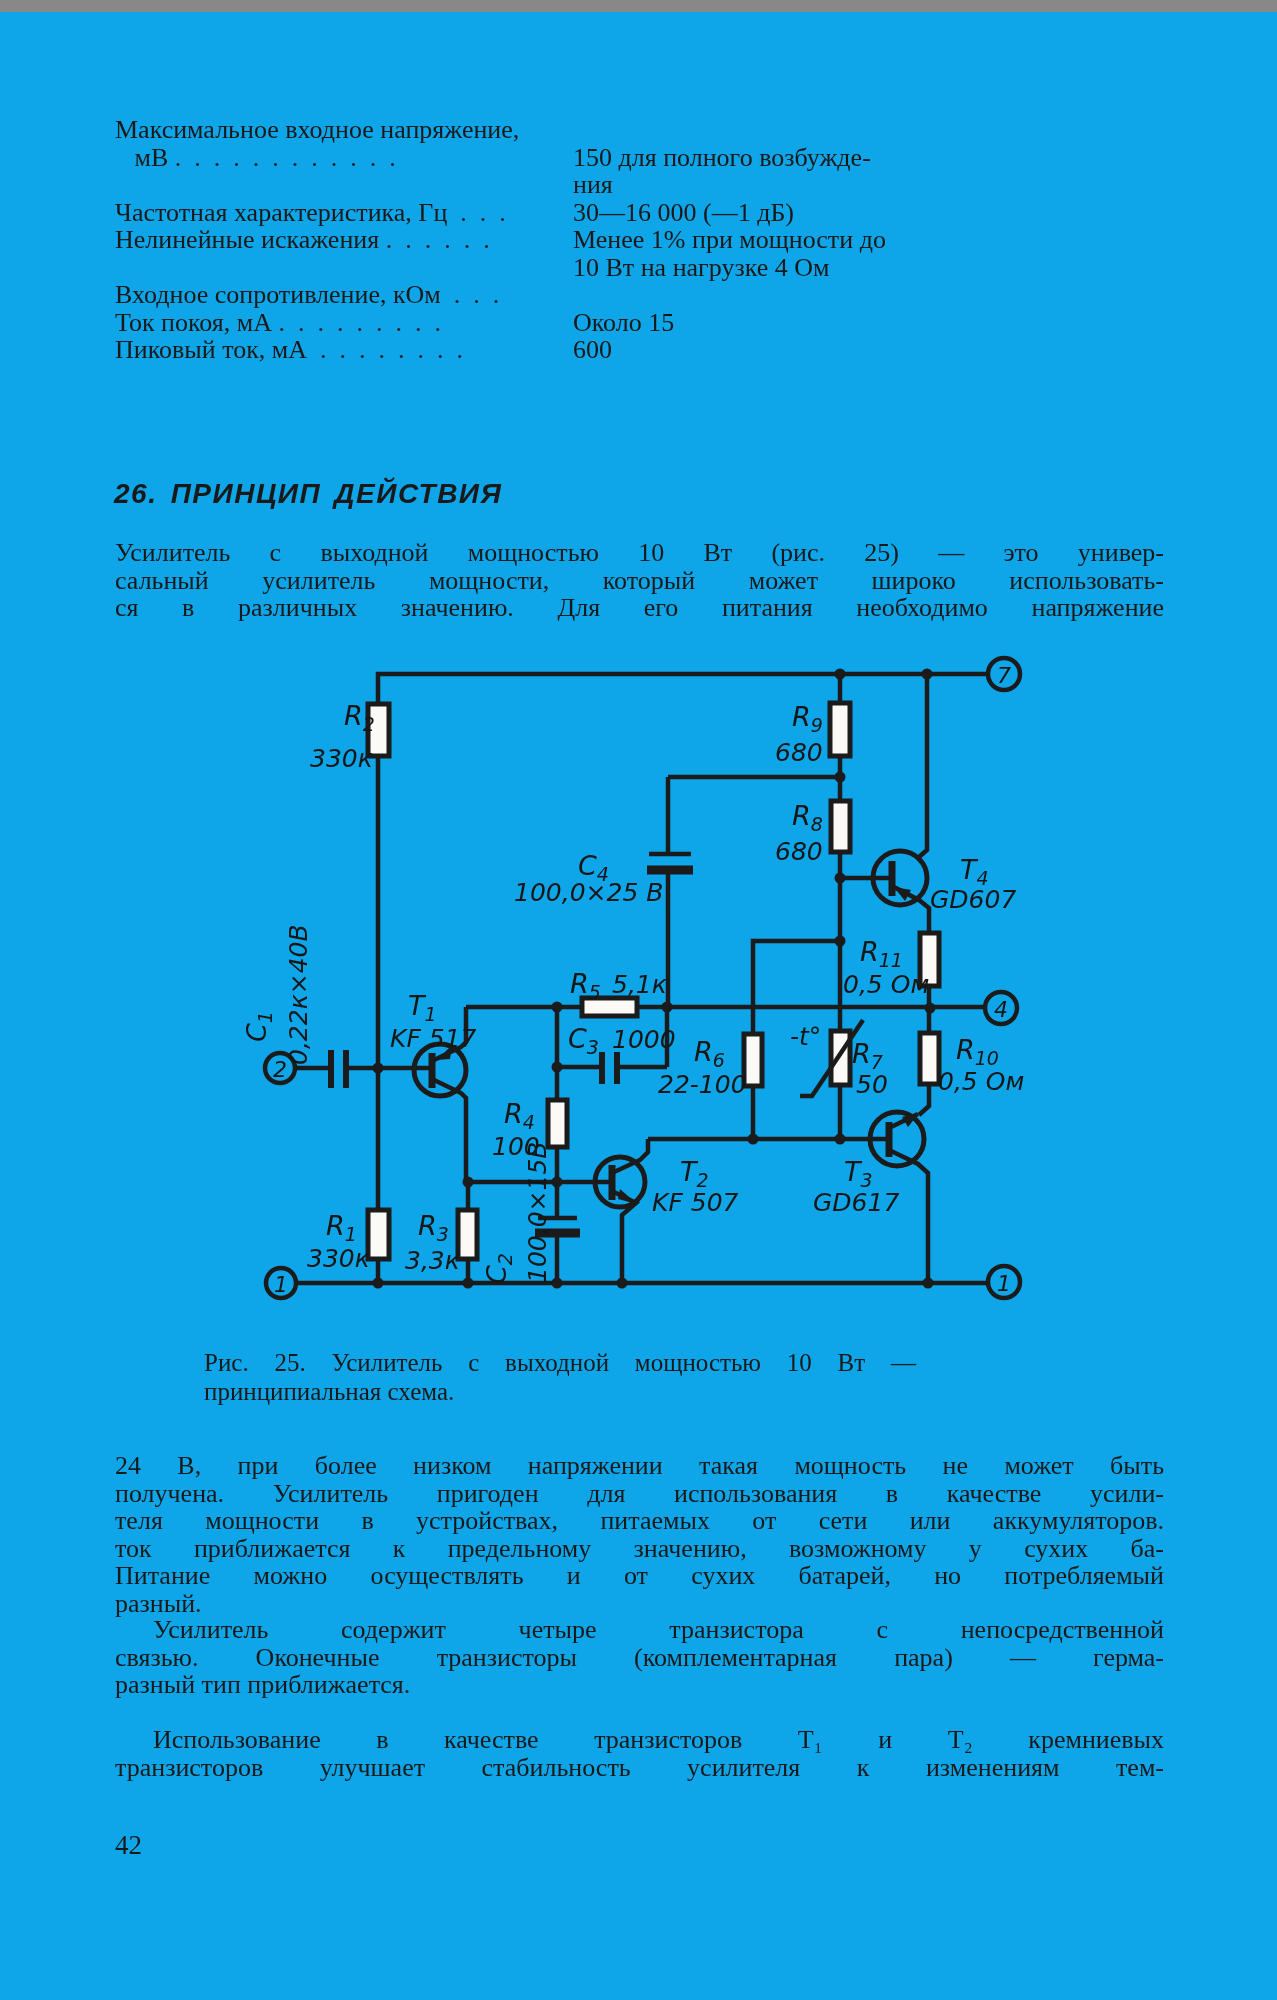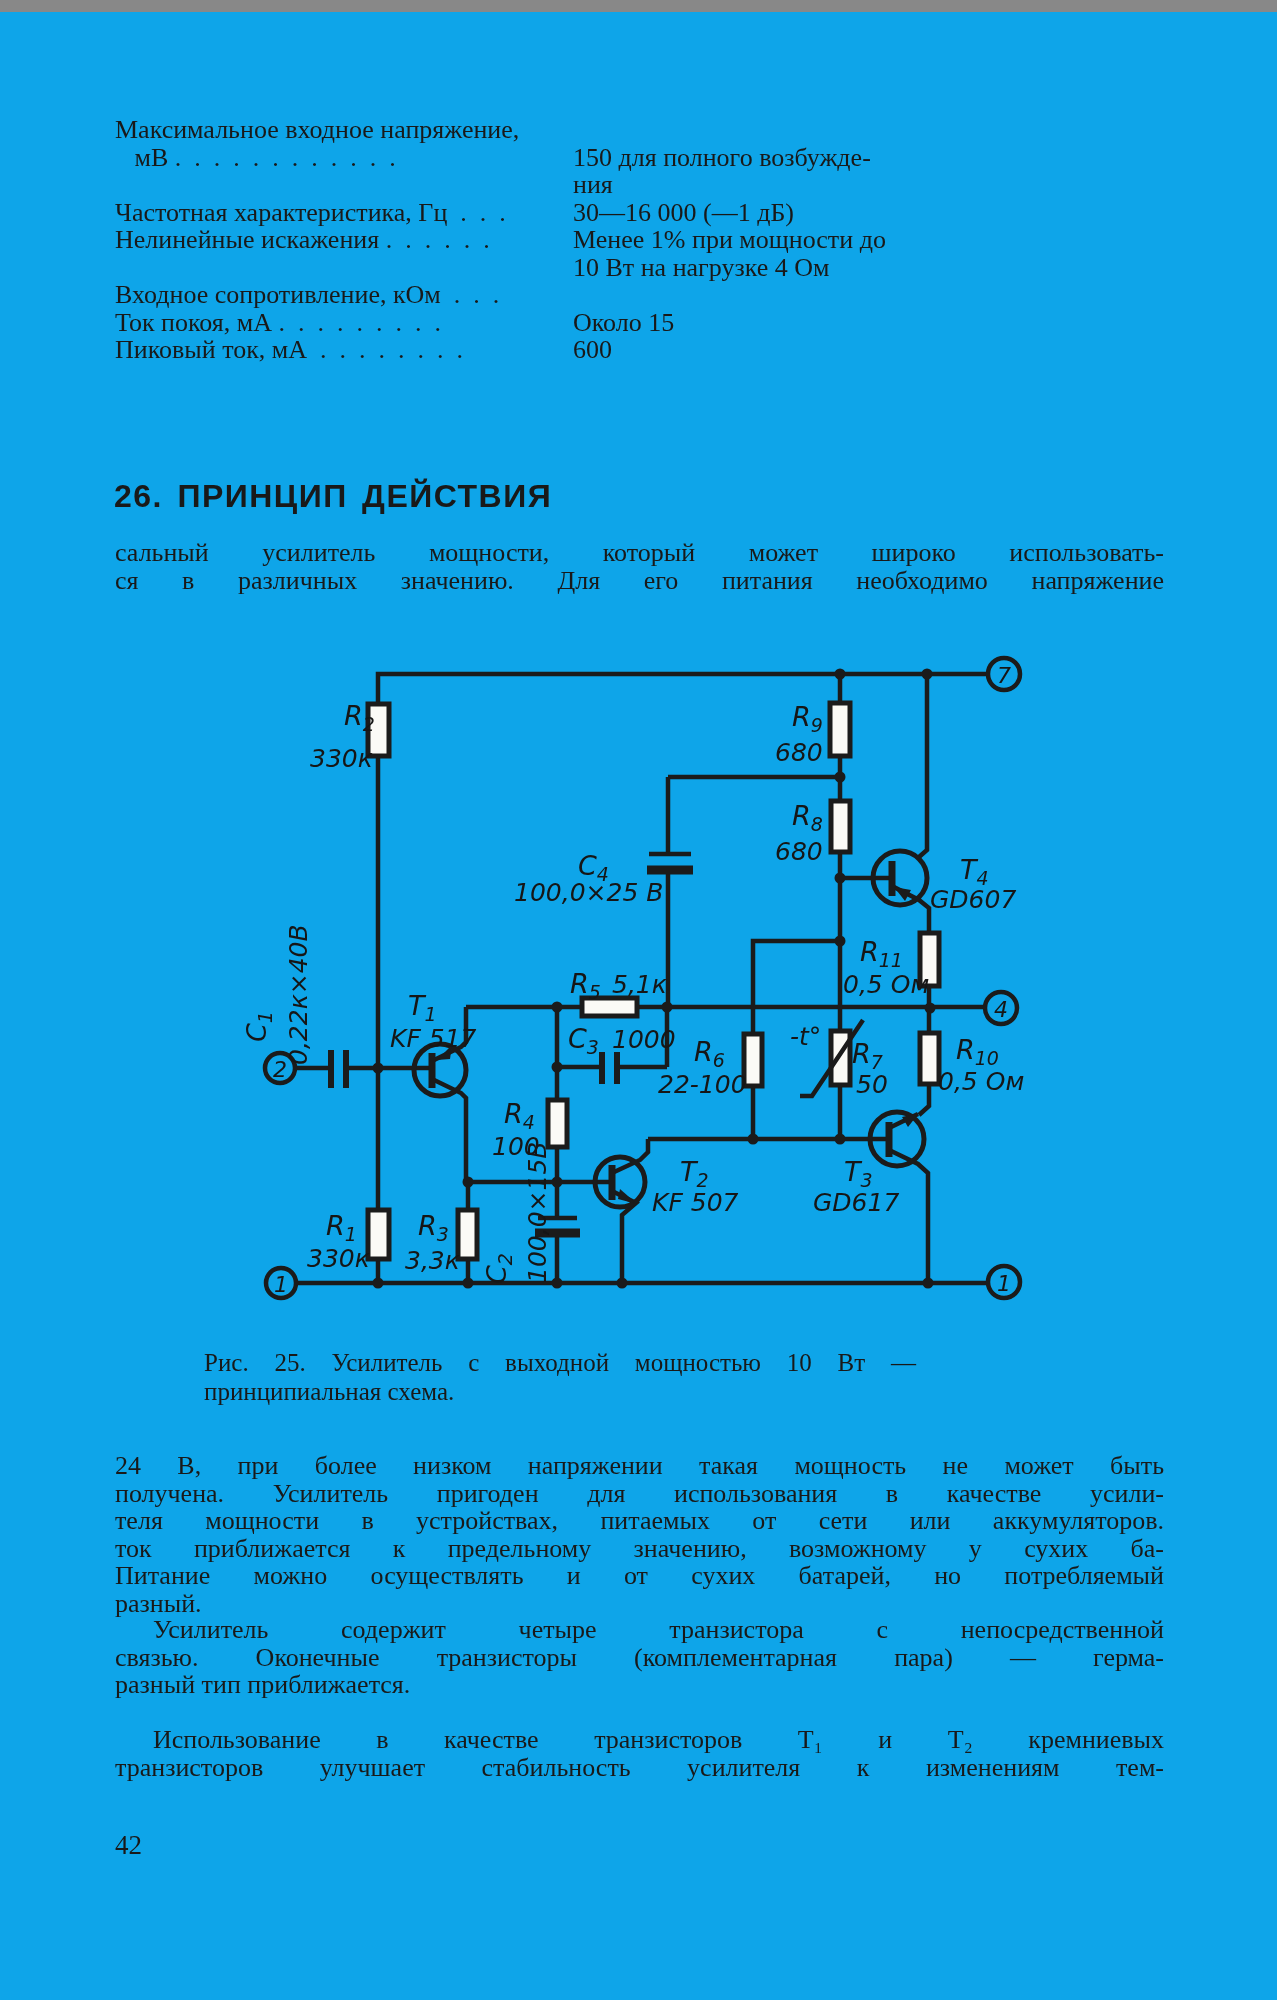--- a/index.html
+++ b/index.html
@@ -10,21 +10,21 @@
   }
   
   .specs{position:absolute;left:115px;top:104px;width:1055px;font-size:26px;line-height:27.5px;}
   .spec-line{display:flex;}
   .sl{width:458px;white-space:pre;flex:none;}
   .sr{flex:1;white-space:pre;}
   
   .heading{
     position:absolute;left:114px;top:466px;margin:0;
     font-family:"Liberation Sans","DejaVu Sans",sans-serif;
-    font-size:32px;font-weight:bold;letter-spacing:1.5px;word-spacing:4px;
+    font-size:28px;font-weight:bold;letter-spacing:1.5px;word-spacing:4px;font-style:italic;
   }
   
   .para{position:absolute;left:115px;width:1049px;font-size:26px;line-height:27.6px;}
   .para div{text-align:justify;text-align-last:justify;}
   .para div.last{text-align-last:left;}
   .para div.indent{text-indent:38px;}
   
   .caption{position:absolute;left:204px;top:1337px;width:712px;font-size:25px;line-height:28.5px;}
   .caption div{text-align:justify;text-align-last:justify;font-family:Liberation Serif, serif;}
   .caption div.last{text-align-last:left;}
@@ -88,20 +88,21 @@
       </div>
       <div class="spec-line">
         <span class="sl">Пиковый ток, мА  .  .  .  .  .  .  .  .</span>
         <span class="sr">600</span>
       </div>
     </div>
 
   <h2 class="heading">26. ПРИНЦИП ДЕЙСТВИЯ</h2>
 
   <div class="para" style="top:527px">
+      <div>Усилитель с выходной мощностью 10 Вт (рис. 25) — это универ-</div>
       <div>сальный усилитель мощности, который может широко использовать-</div>
       <div>ся в различных значению. Для его питания необходимо напряжение</div>
     </div>
 
   <div class="fig">
   <svg width="1277" height="700" viewBox="0 630 1277 700">
 
     <g class="wire">
       <path d="M378,694 L378,662 L989,662"></path>
       <path d="M840,662 V692"></path>

